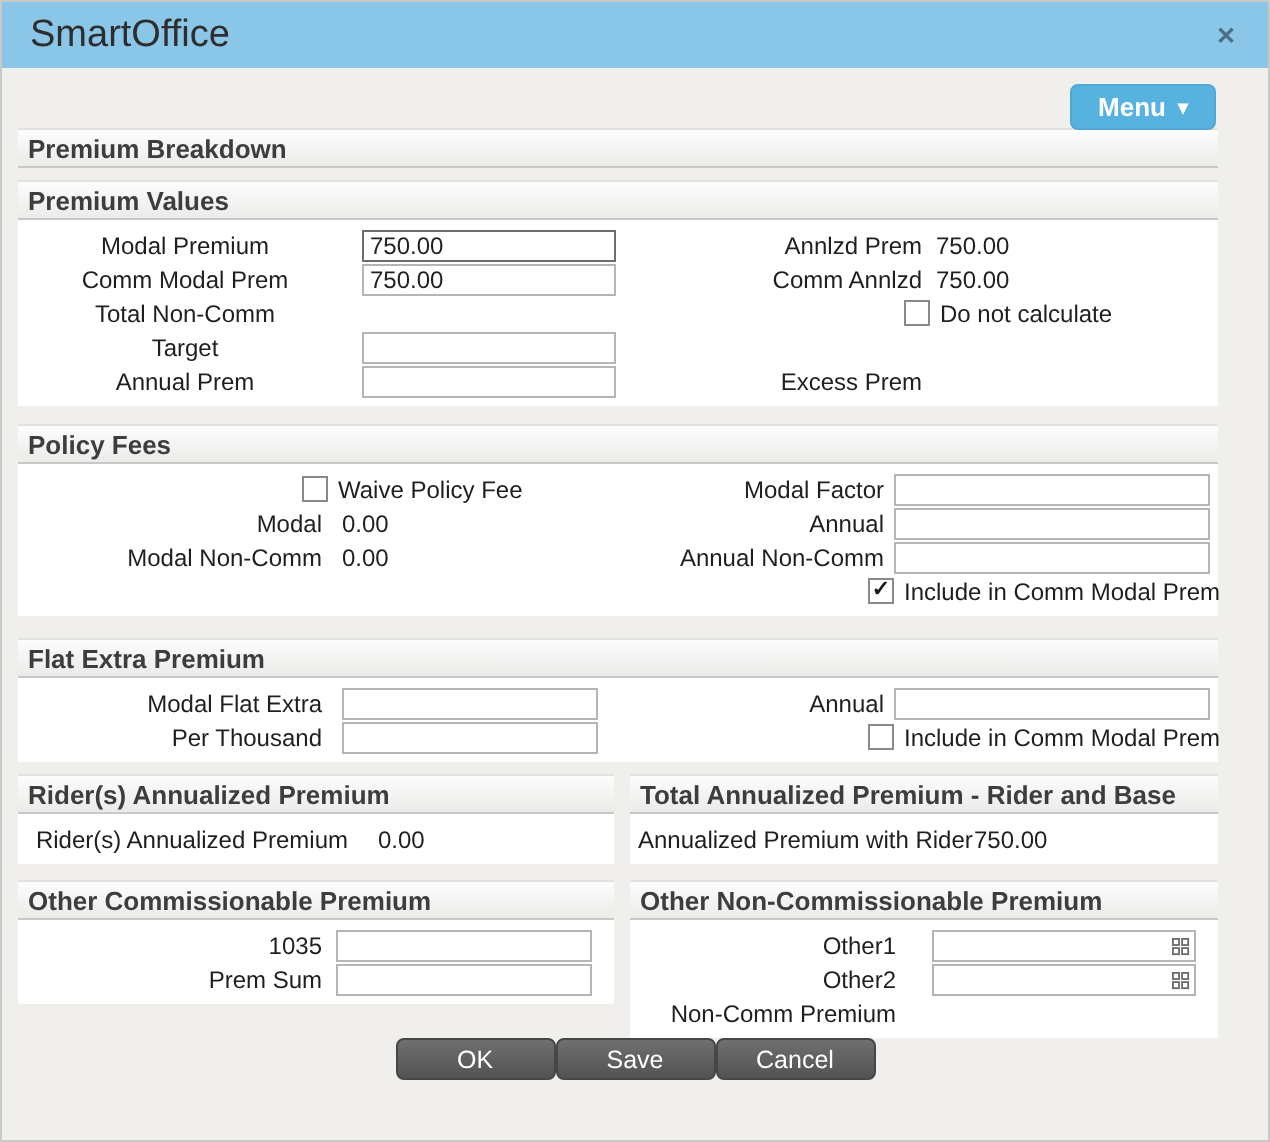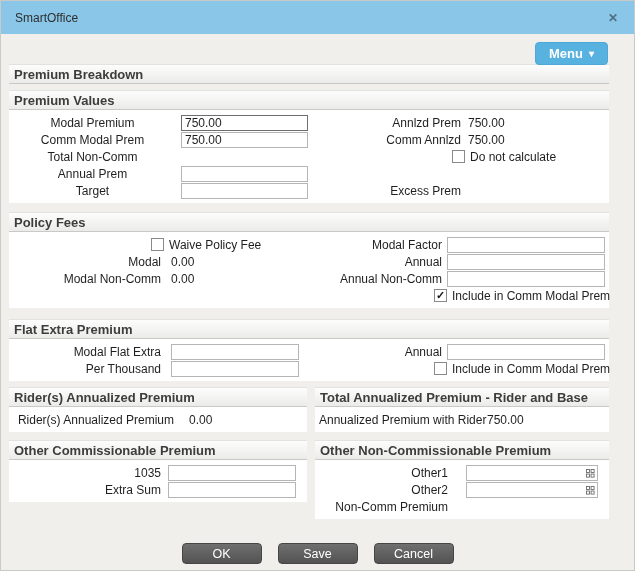--- a/index.html
+++ b/index.html
@@ -1,21 +1,21 @@
 <!DOCTYPE html>
 <html><head>
 <meta charset="utf-8">
 <style>
   * { margin:0; padding:0; box-sizing:border-box; }
   html,body { width:635px; height:571px; }
   body { font-family:"Liberation Sans", sans-serif; background:#e9e8e6; }
   .dialog { width:635px; height:571px; background:#f0efec; border:1px solid #c9c9c7; overflow:hidden; position:relative; }
 
   .titlebar { height:33px; background:#8ac6e8; display:flex; align-items:center; padding:0 12px 0 14px; }
-  .titlebar .title { font-size:12px; color:#2e2e2e; flex:1; }
+  .titlebar .title { font-size:19px; color:#2e2e2e; flex:1; }
   .titlebar .close { font-size:12px; font-weight:bold; color:#4e6f83; cursor:pointer; padding:2px 4px; }
 
   .menu-row { height:30px; padding-top:8px; display:flex; justify-content:flex-end; padding-right:26px;padding-left:29px; }
   .menu-btn { background:#58b2df; border:1px solid #4ea7d6; border-radius:4px; color:#fff; font-family:"Liberation Sans",sans-serif; font-weight:bold; font-size:13px; height:23px; padding:0 13px; cursor:pointer; display:flex; align-items:center; gap:6px; }
   .menu-btn .caret { font-size:10px; }
 
   .content { margin-left:8px; width:600px; }
 
   .section-header { height:20px; background:linear-gradient(#fdfdfd,#ebebe9); border-top:1px solid #e2e2e0; border-bottom:1px solid #c9c9c7; font-size:13px; font-weight:bold; color:#3d3d3d; padding-left:5px; display:flex; align-items:center; }
   .box { background:#fff; padding:4px 0; }
@@ -50,21 +50,21 @@
   .checkbox .check { font-size:11px; font-weight:bold; color:#1a1a1a; line-height:1; }
   .cb-label { margin-left:5px; white-space:nowrap; }
   .ml142 { margin-left:142px; } .ml143 { margin-left:143px; } .ml125 { margin-left:125px; }
 
   .half-row { display:flex; width:600px; }
   .half-l { width:298px; margin-right:8px; }
   .half-r { width:294px; }
   .riderL .lbl { width:165px; margin-right:15px; }
   .riderR .lbl { width:166px; text-align:right; padding-left:4px; margin-right:6px; }
 
-  .footer { margin-top:24px; display:flex; justify-content:center; gap:16px; }
+  .footer { margin-top:0; display:flex; justify-content:center; gap:0; }
   .btn { width:80px; height:21px; background:linear-gradient(#6f6f6f,#535353); border:1px solid #464646; border-radius:4px; color:#fff; font-family:"Liberation Sans",sans-serif; font-size:12.5px; cursor:pointer; }
 </style>
 </head>
 <body>
 
 <div class="dialog">
 
   <div class="titlebar">
     <span class="title">SmartOffice</span>
     <span class="close">✕</span>
@@ -96,25 +96,25 @@
           </div>
           <div class="row">
             <span class="lbl">Comm Modal Prem</span>
             <input class="inp" value="750.00" style="">
           </div>
           <div class="row">
             <span class="lbl">Total Non-Comm</span>
             <span class="val"></span>
           </div>
           <div class="row">
+            <span class="lbl">Target</span>
+            <input class="inp" value="" style="">
+          </div>
+          <div class="row">
             <span class="lbl">Annual Prem</span>
-            <input class="inp" value="" style="">
-          </div>
-          <div class="row">
-            <span class="lbl">Target</span>
             <input class="inp" value="" style="">
           </div>
         </div>
         <div class="col pvR">
           <div class="row">
             <span class="lbl">Annlzd Prem</span>
             <span class="val">750.00</span>
           </div>
           <div class="row">
             <span class="lbl">Comm Annlzd</span>
@@ -247,21 +247,21 @@
       <div class="half-l">
         <div class="section-header">
           <span>Other Commissionable Premium</span>
         </div>
         <div class="box ocL">
           <div class="row">
             <span class="lbl">1035</span>
             <input class="inp" value="" style="">
           </div>
           <div class="row">
-            <span class="lbl">Extra Sum</span>
+            <span class="lbl">Prem Sum</span>
             <input class="inp" value="" style="">
           </div>
         </div>
       </div>
       <div class="half-r">
         <div class="section-header">
           <span>Other Non-Commissionable Premium</span>
         </div>
         <div class="box oncR">
           <div class="row">

